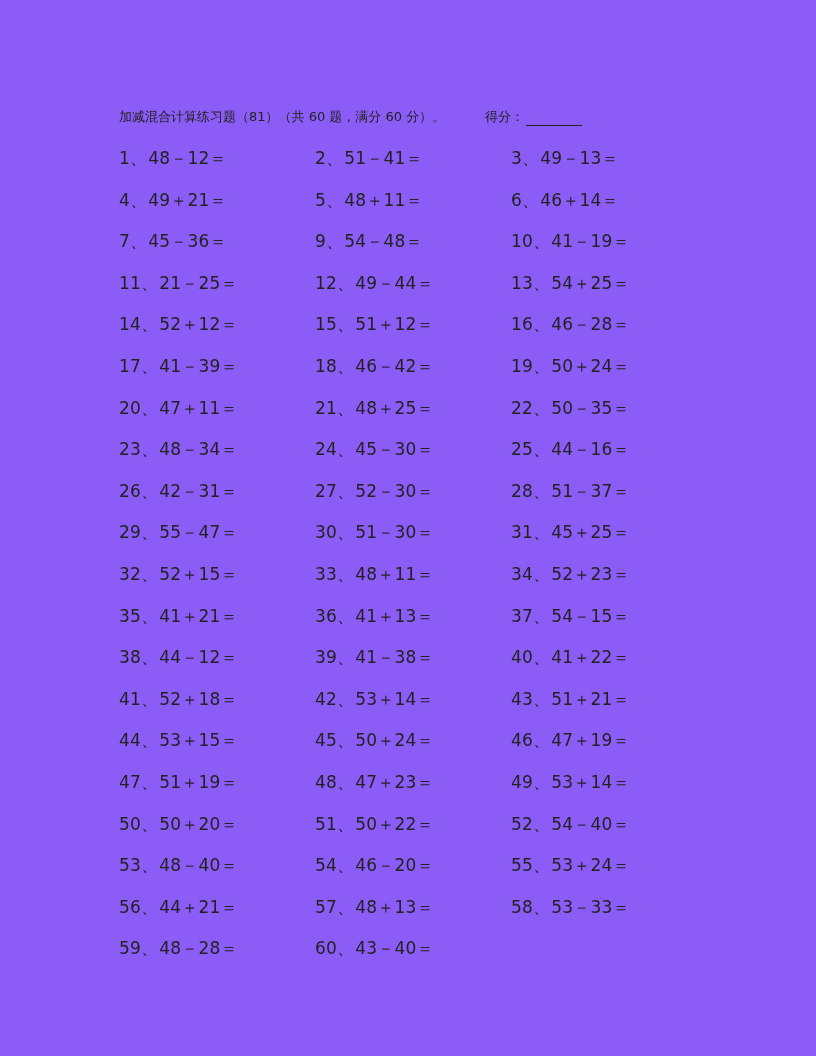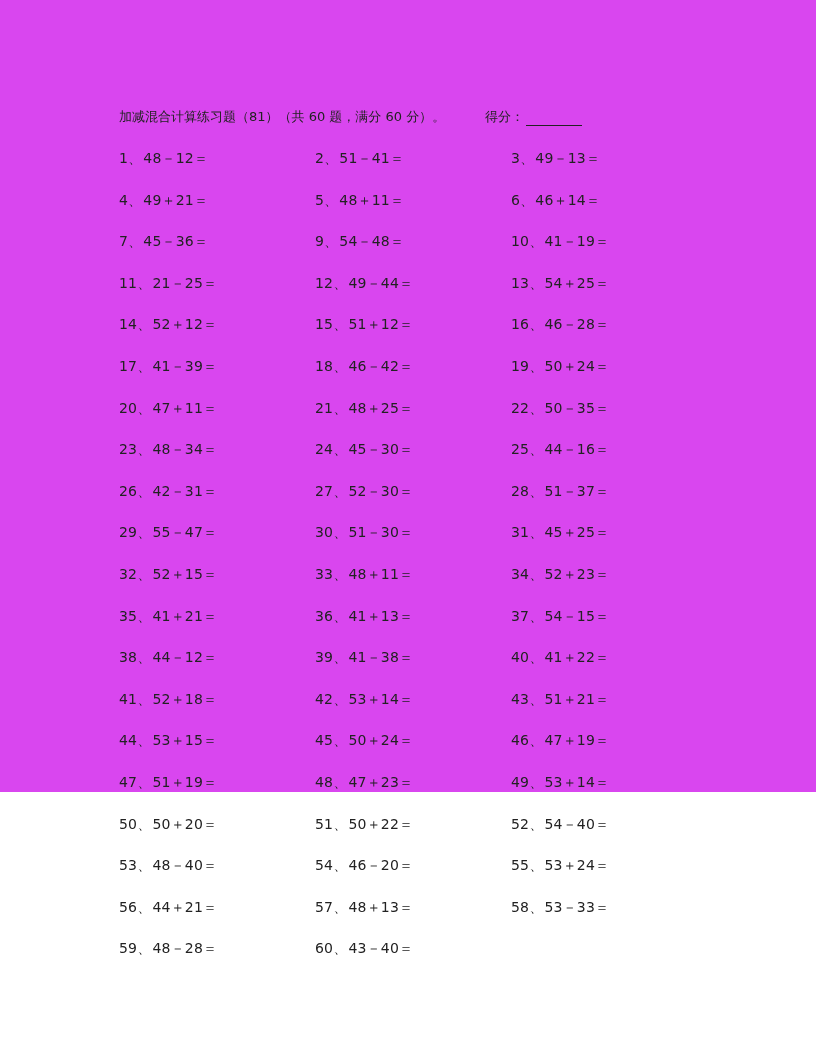--- a/index.html
+++ b/index.html
@@ -13,22 +13,22 @@
       position: relative;
       overflow: hidden;
       font-family: "DejaVu Sans", "Liberation Sans", sans-serif;
       color: #222222;
     }
     .page {
       position: absolute;
       left: 0;
       top: 0;
       width: 816px;
-      height: 792px;
-      background: #d946ef;
+      height: 1056px;
+      background: #8b5cf6;
     }
     .header {
       position: absolute;
       left: 119px;
       top: 108px;
       width: 480px;
       height: 20px;
       font-size: 13px;
       line-height: 18px;
       white-space: nowrap;
@@ -53,21 +53,21 @@
       margin-left: 2px;
     }
     .grid {
       position: absolute;
       left: 119px;
       top: 149px;
       width: 520px;
       display: grid;
       grid-template-columns: 196px 196px 128px;
       grid-auto-rows: 41.6px;
-      font-size: 14px;
+      font-size: 17px;
       line-height: 18px;
     }
     .problem {
       white-space: nowrap;
       letter-spacing: 0.2px;
     }
     .problem .num {
       margin-right: 1px;
     }
   </style>

